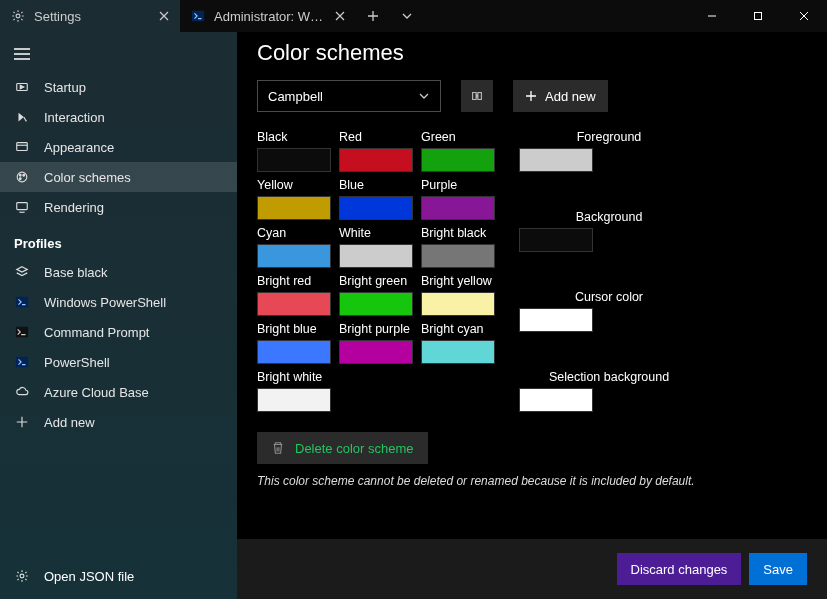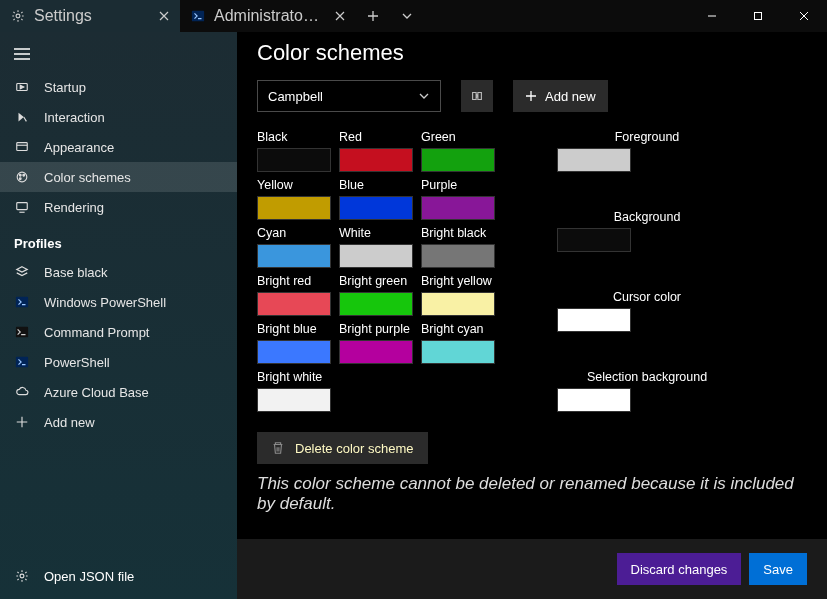--- a/index.html
+++ b/index.html
@@ -4,21 +4,21 @@
 <style>
   * { box-sizing: border-box; margin: 0; padding: 0; font-family: "Segoe UI", sans-serif; }
   body { width: 827px; height: 599px; overflow: hidden; background: #000; color: #fff; font-size: 13px; }
   .app { display: flex; flex-direction: column; width: 100%; height: 100%; }
 
   
   .titlebar { height: 32px; background: #0c0c0c; display: flex; align-items: stretch; }
   .tab { display: flex; align-items: center; padding: 0 8px 0 10px; max-width: 180px; position: relative; color: #ccc; }
   .tab.active { background: #1b2c33; }
   .tab .tab-icon { width: 16px; height: 16px; display: flex; align-items: center; justify-content: center; margin-right: 8px; }
-  .tab .tab-title { font-size: 16px; white-space: nowrap; overflow: hidden; text-overflow: ellipsis; flex: 1; }
+  .tab .tab-title { font-size: 13px; white-space: nowrap; overflow: hidden; text-overflow: ellipsis; flex: 1; }
   .tab .tab-close { width: 16px; height: 16px; display: flex; align-items: center; justify-content: center; margin-left: 8px; font-size: 12px; }
   .tab1 { width: 180px; }
   .tab2 { width: 176px; }
   .new-tab, .dropdown-tab { width: 34px; display: flex; align-items: center; justify-content: center; color: #ccc; }
   .spacer { flex: 1; }
   .win-controls { display: flex; }
   .win-btn { width: 46px; display: flex; align-items: center; justify-content: center; color: #fff; }
 
   
   .body-split { flex: 1; display: flex; min-height: 0; }
@@ -36,32 +36,32 @@
   
   .content { flex: 1; background: #000; display: flex; flex-direction: column; min-height: 0; }
   .content-scroll { flex: 1; overflow: auto; padding: 8px 20px 16px 20px; }
   .page-title { font-size: 22px; font-weight: 400; margin: 0 0 14px 0; }
 
   .row-top { display: flex; align-items: center; gap: 20px; margin-bottom: 18px; }
   .select-box { width: 184px; height: 32px; border: 1px solid #4a4a4a; display: flex; align-items: center; justify-content: space-between; padding: 0 10px; background: #000; }
   .rename-btn { width: 32px; height: 32px; background: #2b2b2b; display:flex; align-items:center; justify-content:center; }
   .add-new-btn { height: 32px; background: #2b2b2b; display:flex; align-items:center; padding: 0 12px; gap:8px; }
 
-  .swatch-area { display: flex; gap: 62px; }
+  .swatch-area { display: flex; gap: 24px; }
   .col-left { display: grid; grid-template-columns: repeat(3, 74px); column-gap: 8px; row-gap: 6px; }
   .col-left-last { grid-column: 1 / 2; }
   .col-right { display: flex; flex-direction: column; gap: 6px; width: 180px; text-align: center;}
   .swatch-group { display: flex; flex-direction: column; }
   .swatch-label { font-size: 12.5px; color: #fff; margin-bottom: 4px; white-space: nowrap;}
   .swatch { width: 74px; height: 24px; border: 1px solid #333; }
   .col-right .right-block { margin-bottom: 32px; }
   .col-right .right-block:last-child { margin-bottom: 0;}
 
-  .delete-btn { margin-top: 20px; height: 32px; background: #2b2b2b; color: #fef9c3; display: inline-flex; align-items: center; padding: 0 14px; gap: 10px; }
-  .note { font-style: italic; color: #ddd; font-size: 17px; margin-top: 10px; }
+  .delete-btn { margin-top: 20px; height: 32px; background: #2b2b2b; color: #22c55e; display: inline-flex; align-items: center; padding: 0 14px; gap: 10px; }
+  .note { font-style: italic; color: #ddd; font-size: 12px; margin-top: 10px; }
 
   .footer-bar { height: 60px; background: #1b1b1b; display: flex; align-items: center; justify-content: flex-end; padding: 0 20px; gap: 8px; }
   .btn { height: 32px; padding: 0 14px; display:flex; align-items:center; font-size:13px; }
   .btn-discard { background: #4c1d95; color: #fff; }
   .btn-save { background: #006fd6; color:#fff; }
 
   svg { display: block; }
 </style>
 </head>
 <body>

